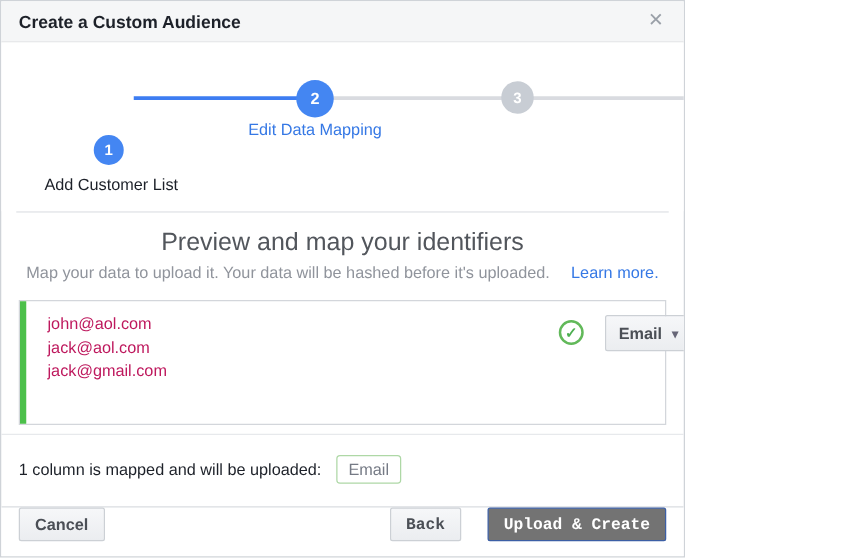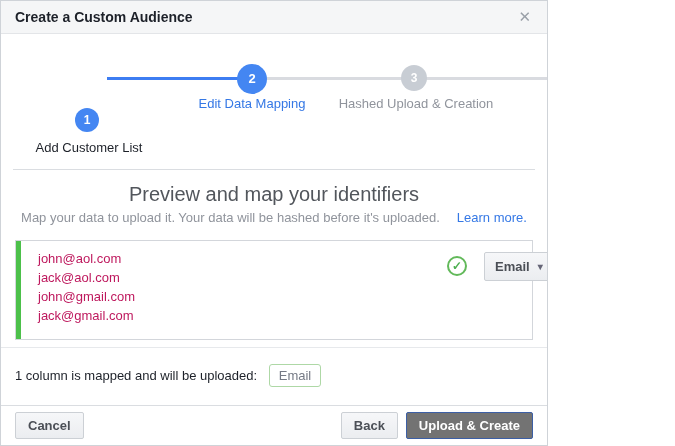--- a/index.html
+++ b/index.html
@@ -80,35 +80,35 @@
   .mapped .label { font-weight:normal; color:#1d2129; }
   .badge {
     display:inline-block; margin-left:8px; padding:3px 9px;
     border:1px solid #aed8a6; border-radius:3px; background:#fff;
     color:#757a85; font-size:13px;
   }
   
   .footer {
     position:absolute; left:0; right:0; bottom:0; height:40px;
     border-top:1px solid #dadde1; background:#fff;
-    display:flex; align-items:center; justify-content:space-between;
+    display:flex; justify-content:space-between;
     padding:0 14px;
   }
   .btn {
     height:27px; padding:0 12px; font-family:inherit;
     font-size:13px; font-weight:bold; border-radius:2px; cursor:pointer;
   }
   .btn.gray {
     background:linear-gradient(#f6f7f9,#ebedf0);
     border:1px solid #ccd0d5; color:#4b4f56;
   }
   .btn.blue {
     background:#737373; border:1px solid #3c5fa5; color:#fff;
   }
-  .footer .right { display:flex; gap:8px; }
+  .footer .right { display:flex; gap:21px;font-family:Liberation Mono, monospace; }
 </style>
 </head>
 <body>
 
 <div class="dialog">
 
   <div class="header">
     <span class="title">Create a Custom Audience</span>
     <span class="close">✕</span>
   </div>
@@ -117,37 +117,35 @@
     <div class="line gray"></div>
     <div class="line blue"></div>
 
     <div class="circle c1">1</div>
     <div class="circle c2">2</div>
     <div class="circle c3">3</div>
     <div class="circle c4">4</div>
 
     <div class="step-label l2">Edit Data Mapping</div>
     <div class="step-label l1">Add Customer List</div>
-    <div class="step-label l3">Hashed Upload &amp; Creation</div>
     <div class="step-label l4">Next Steps</div>
   </div>
 
   <div class="hr1"></div>
 
   <h2 class="heading">Preview and map your identifiers</h2>
   <div class="subtext">
     <span>Map your data to upload it. Your data will be hashed before it's uploaded.</span><a>Learn more.</a>
   </div>
 
   <div class="preview">
     <div class="green-bar"></div>
     <div class="rows">
       <div>john@aol.com</div>
       <div>jack@aol.com</div>
-      <div>john@gmail.com</div>
       <div>jack@gmail.com</div>
     </div>
     <div class="check">✓</div>
     <div class="dropdown">
       <span>Email</span>
       <span class="caret">▾</span>
     </div>
   </div>
 
   <div class="hr2"></div>

